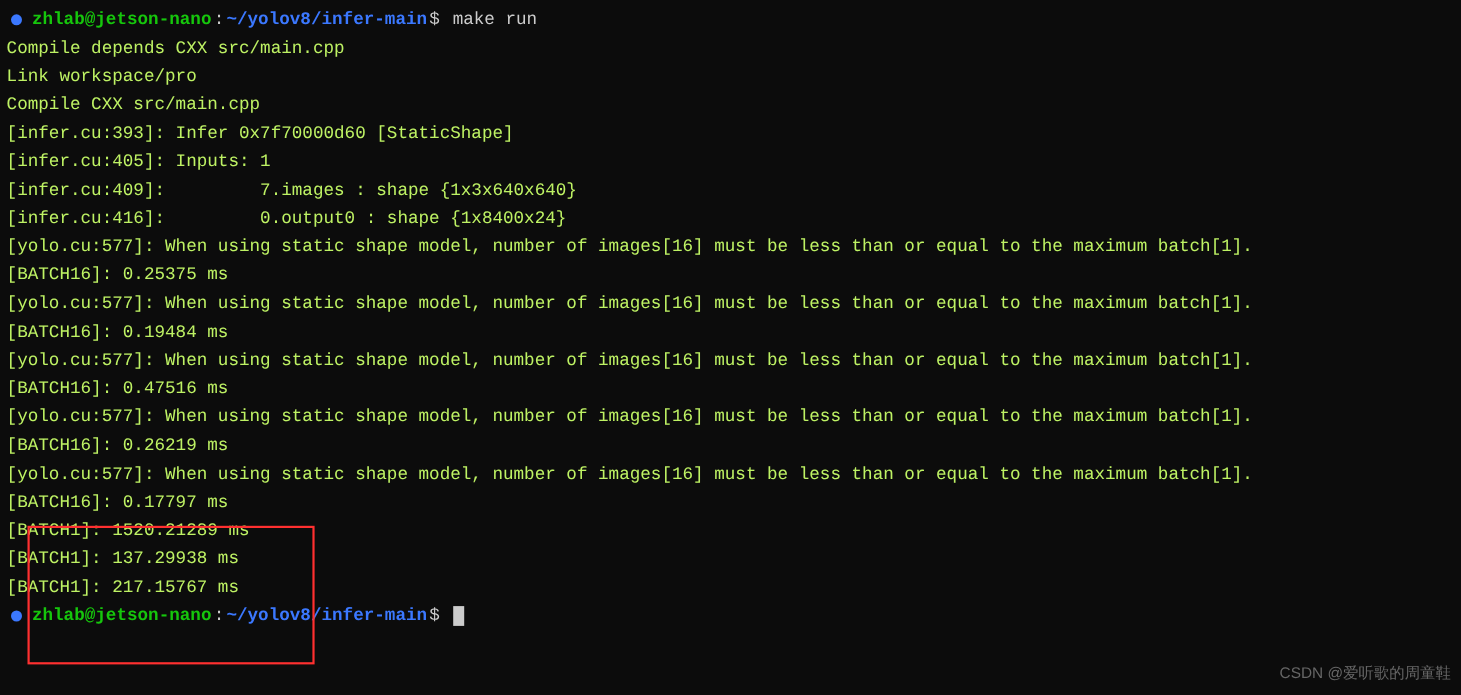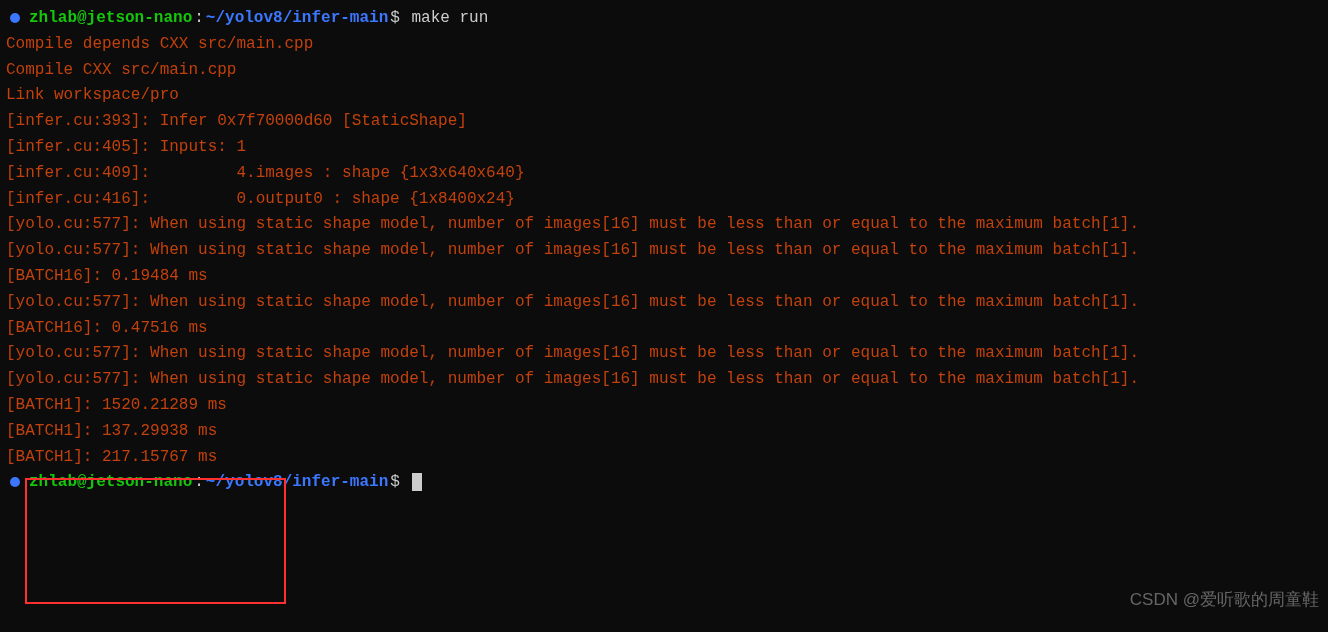--- a/index.html
+++ b/index.html
@@ -34,21 +34,21 @@
       color: #3b78ff;
       font-weight: bold;
     }
     .prompt-dollar {
       color: #cccccc;
     }
     .command {
       color: #cccccc;
     }
     .output {
-      color: #c2410c;
+      color: #bef264;
     }
     .bullet {
       display: inline-block;
       width: 10px;
       height: 10px;
       background-color: #3b78ff;
       border-radius: 50%;
       margin-right: 8px;
       vertical-align: middle;
       margin-left: 4px;
@@ -65,45 +65,48 @@
     .cursor {
       display: inline-block;
       width: 10px;
       height: 18px;
       background-color: #cccccc;
       vertical-align: middle;
     }
     .watermark {
       position: absolute;
       right: 10px;
-      bottom: 20px;
+      bottom: 10px;
       color: #666666;
-      font-size: 17px;
+      font-size: 14px;
       font-family: sans-serif;
     }
   </style>
 </head>
 <body>
 
 <div class="terminal">
   <div class="line"><span class="bullet"></span><span class="prompt-user">zhlab@jetson-nano</span><span class="prompt-dollar">:</span><span class="prompt-path">~/yolov8/infer-main</span><span class="prompt-dollar">$</span> <span class="command">make run</span></div>
   <div class="line output">Compile depends CXX src/main.cpp</div>
+  <div class="line output">Link workspace/pro</div>
   <div class="line output">Compile CXX src/main.cpp</div>
-  <div class="line output">Link workspace/pro</div>
   <div class="line output">[infer.cu:393]: Infer 0x7f70000d60 [StaticShape]</div>
   <div class="line output">[infer.cu:405]: Inputs: 1</div>
-  <div class="line output">[infer.cu:409]:         4.images : shape {1x3x640x640}</div>
+  <div class="line output">[infer.cu:409]:         7.images : shape {1x3x640x640}</div>
   <div class="line output">[infer.cu:416]:         0.output0 : shape {1x8400x24}</div>
   <div class="line output">[yolo.cu:577]: When using static shape model, number of images[16] must be less than or equal to the maximum batch[1].</div>
+  <div class="line output">[BATCH16]: 0.25375 ms</div>
   <div class="line output">[yolo.cu:577]: When using static shape model, number of images[16] must be less than or equal to the maximum batch[1].</div>
   <div class="line output">[BATCH16]: 0.19484 ms</div>
   <div class="line output">[yolo.cu:577]: When using static shape model, number of images[16] must be less than or equal to the maximum batch[1].</div>
   <div class="line output">[BATCH16]: 0.47516 ms</div>
   <div class="line output">[yolo.cu:577]: When using static shape model, number of images[16] must be less than or equal to the maximum batch[1].</div>
+  <div class="line output">[BATCH16]: 0.26219 ms</div>
   <div class="line output">[yolo.cu:577]: When using static shape model, number of images[16] must be less than or equal to the maximum batch[1].</div>
+  <div class="line output">[BATCH16]: 0.17797 ms</div>
   <div class="line output">[BATCH1]: 1520.21289 ms</div>
   <div class="line output">[BATCH1]: 137.29938 ms</div>
   <div class="line output">[BATCH1]: 217.15767 ms</div>
   <div class="line"><span class="bullet"></span><span class="prompt-user">zhlab@jetson-nano</span><span class="prompt-dollar">:</span><span class="prompt-path">~/yolov8/infer-main</span><span class="prompt-dollar">$</span> <span class="cursor"></span></div>
 </div>
 
 <div class="highlight-box"></div>
 
 <div class="watermark">CSDN @爱听歌的周童鞋</div>
 

